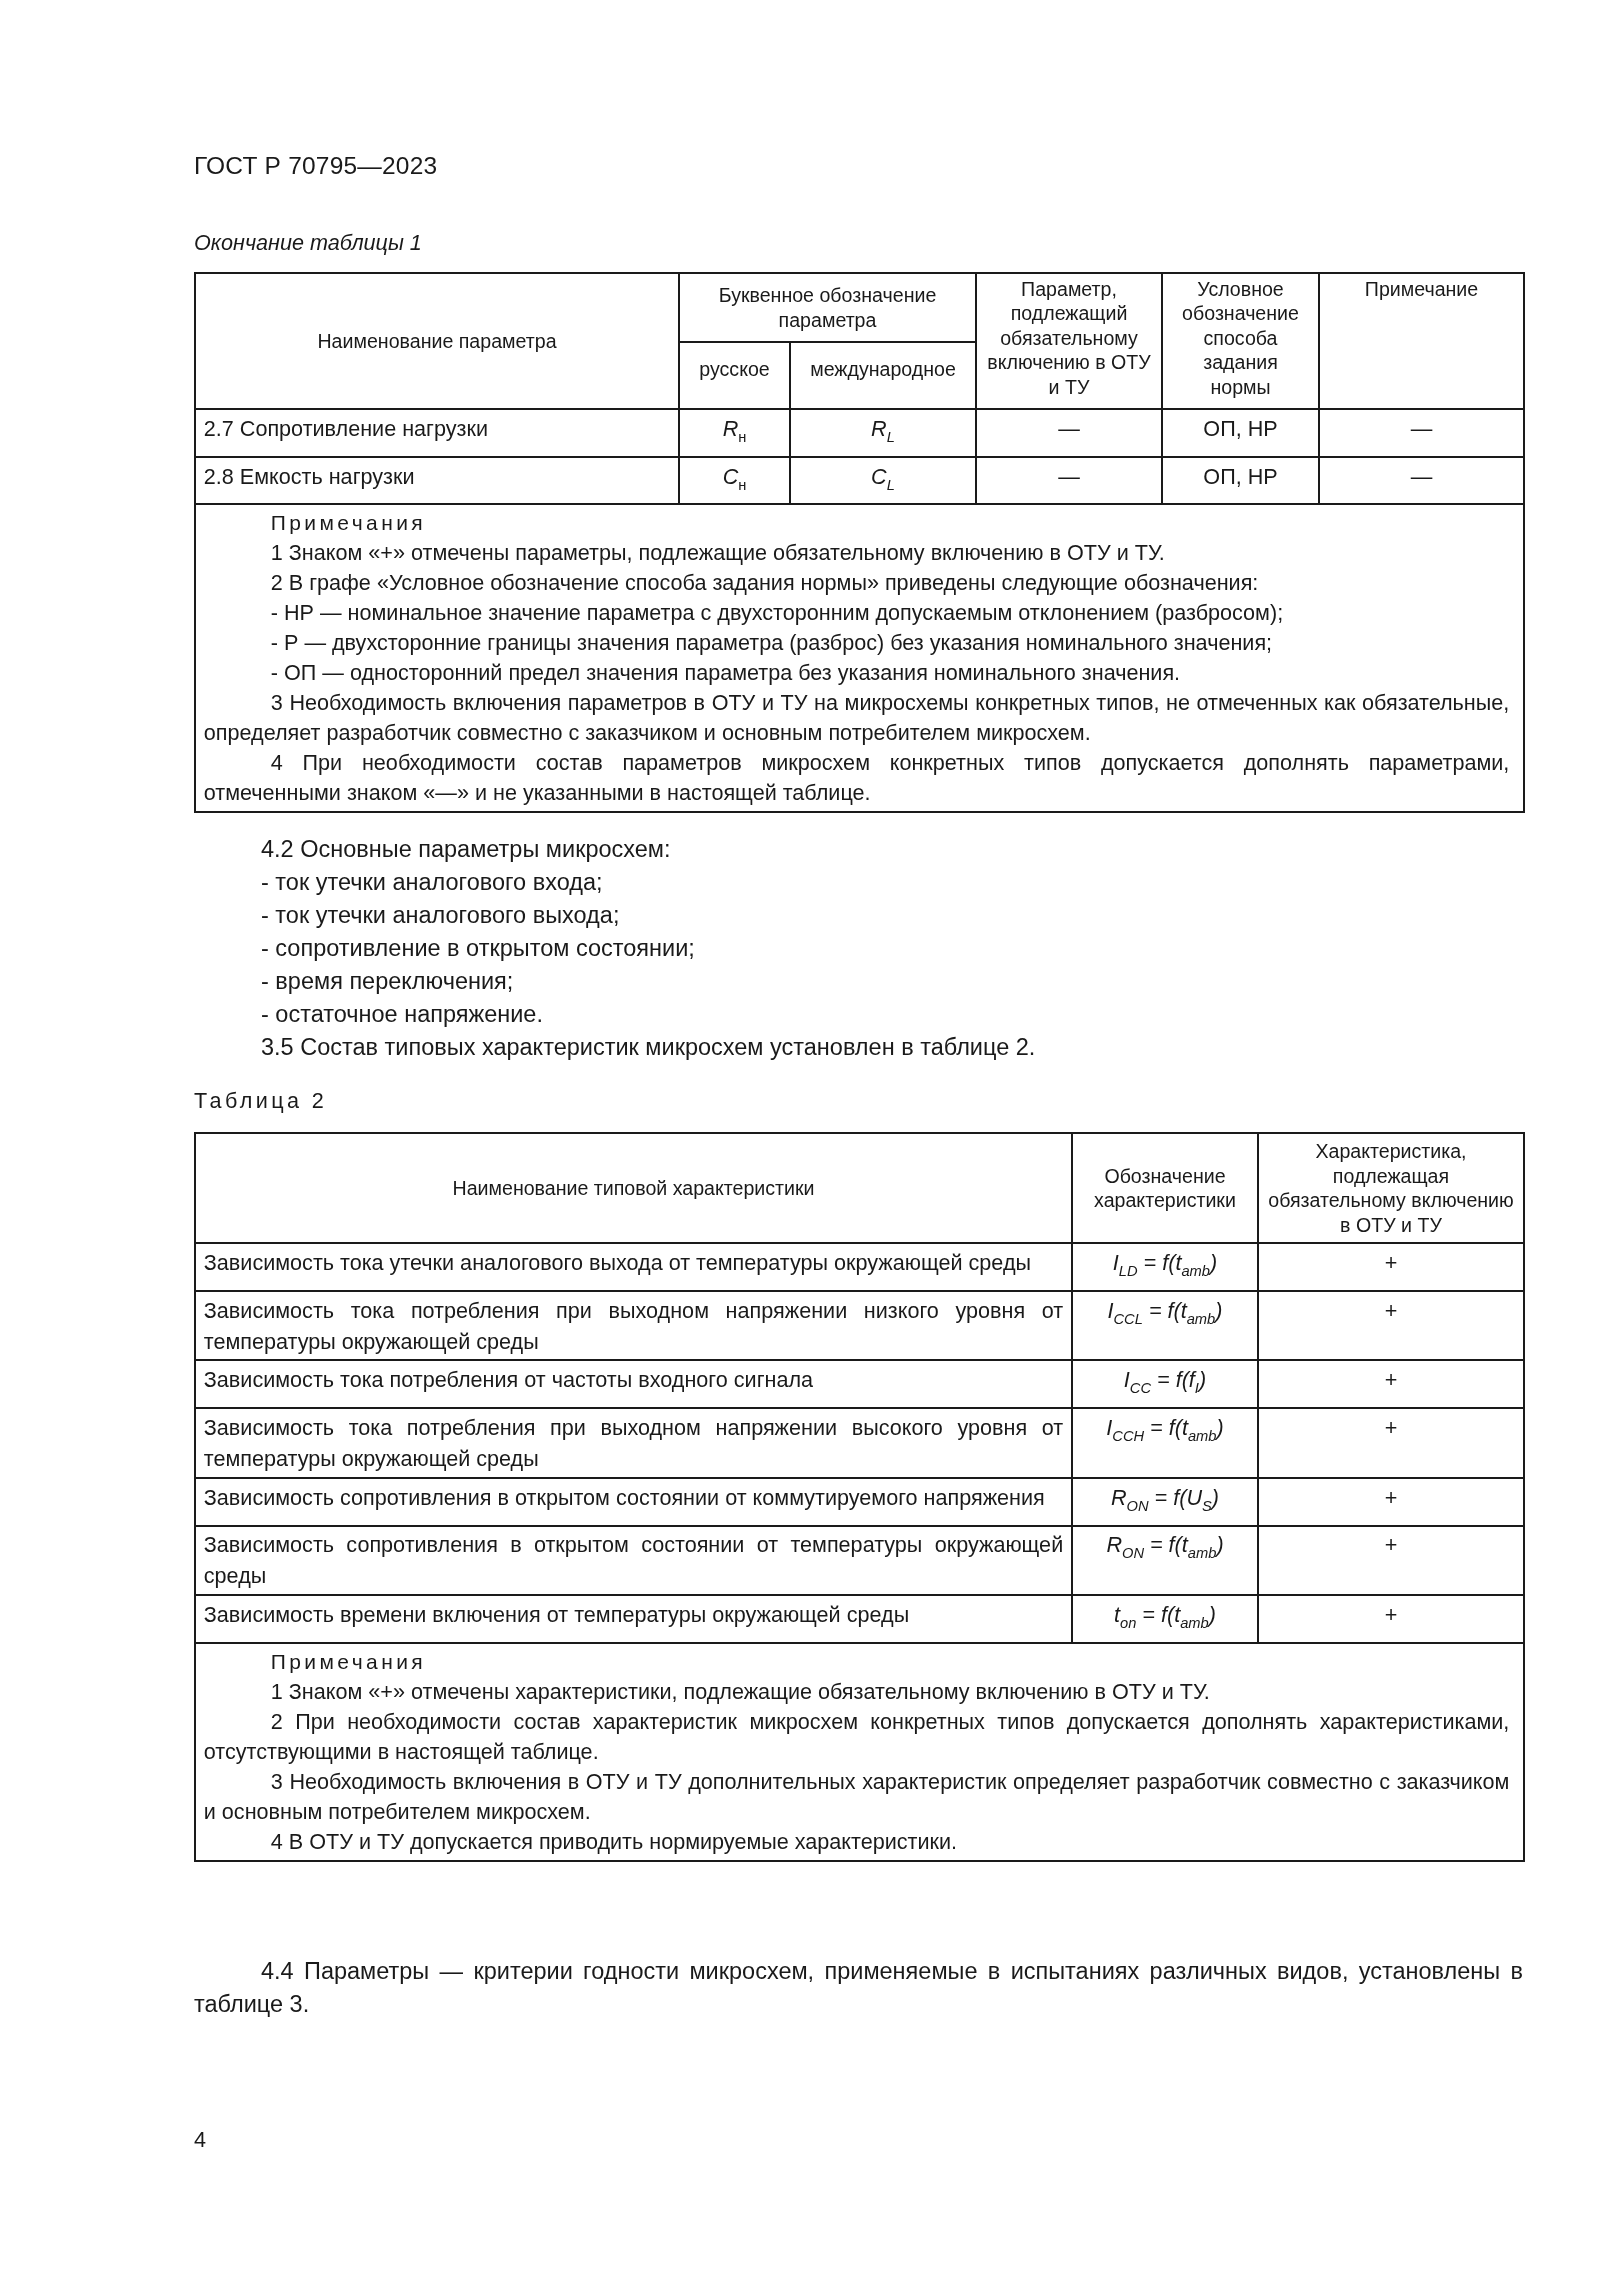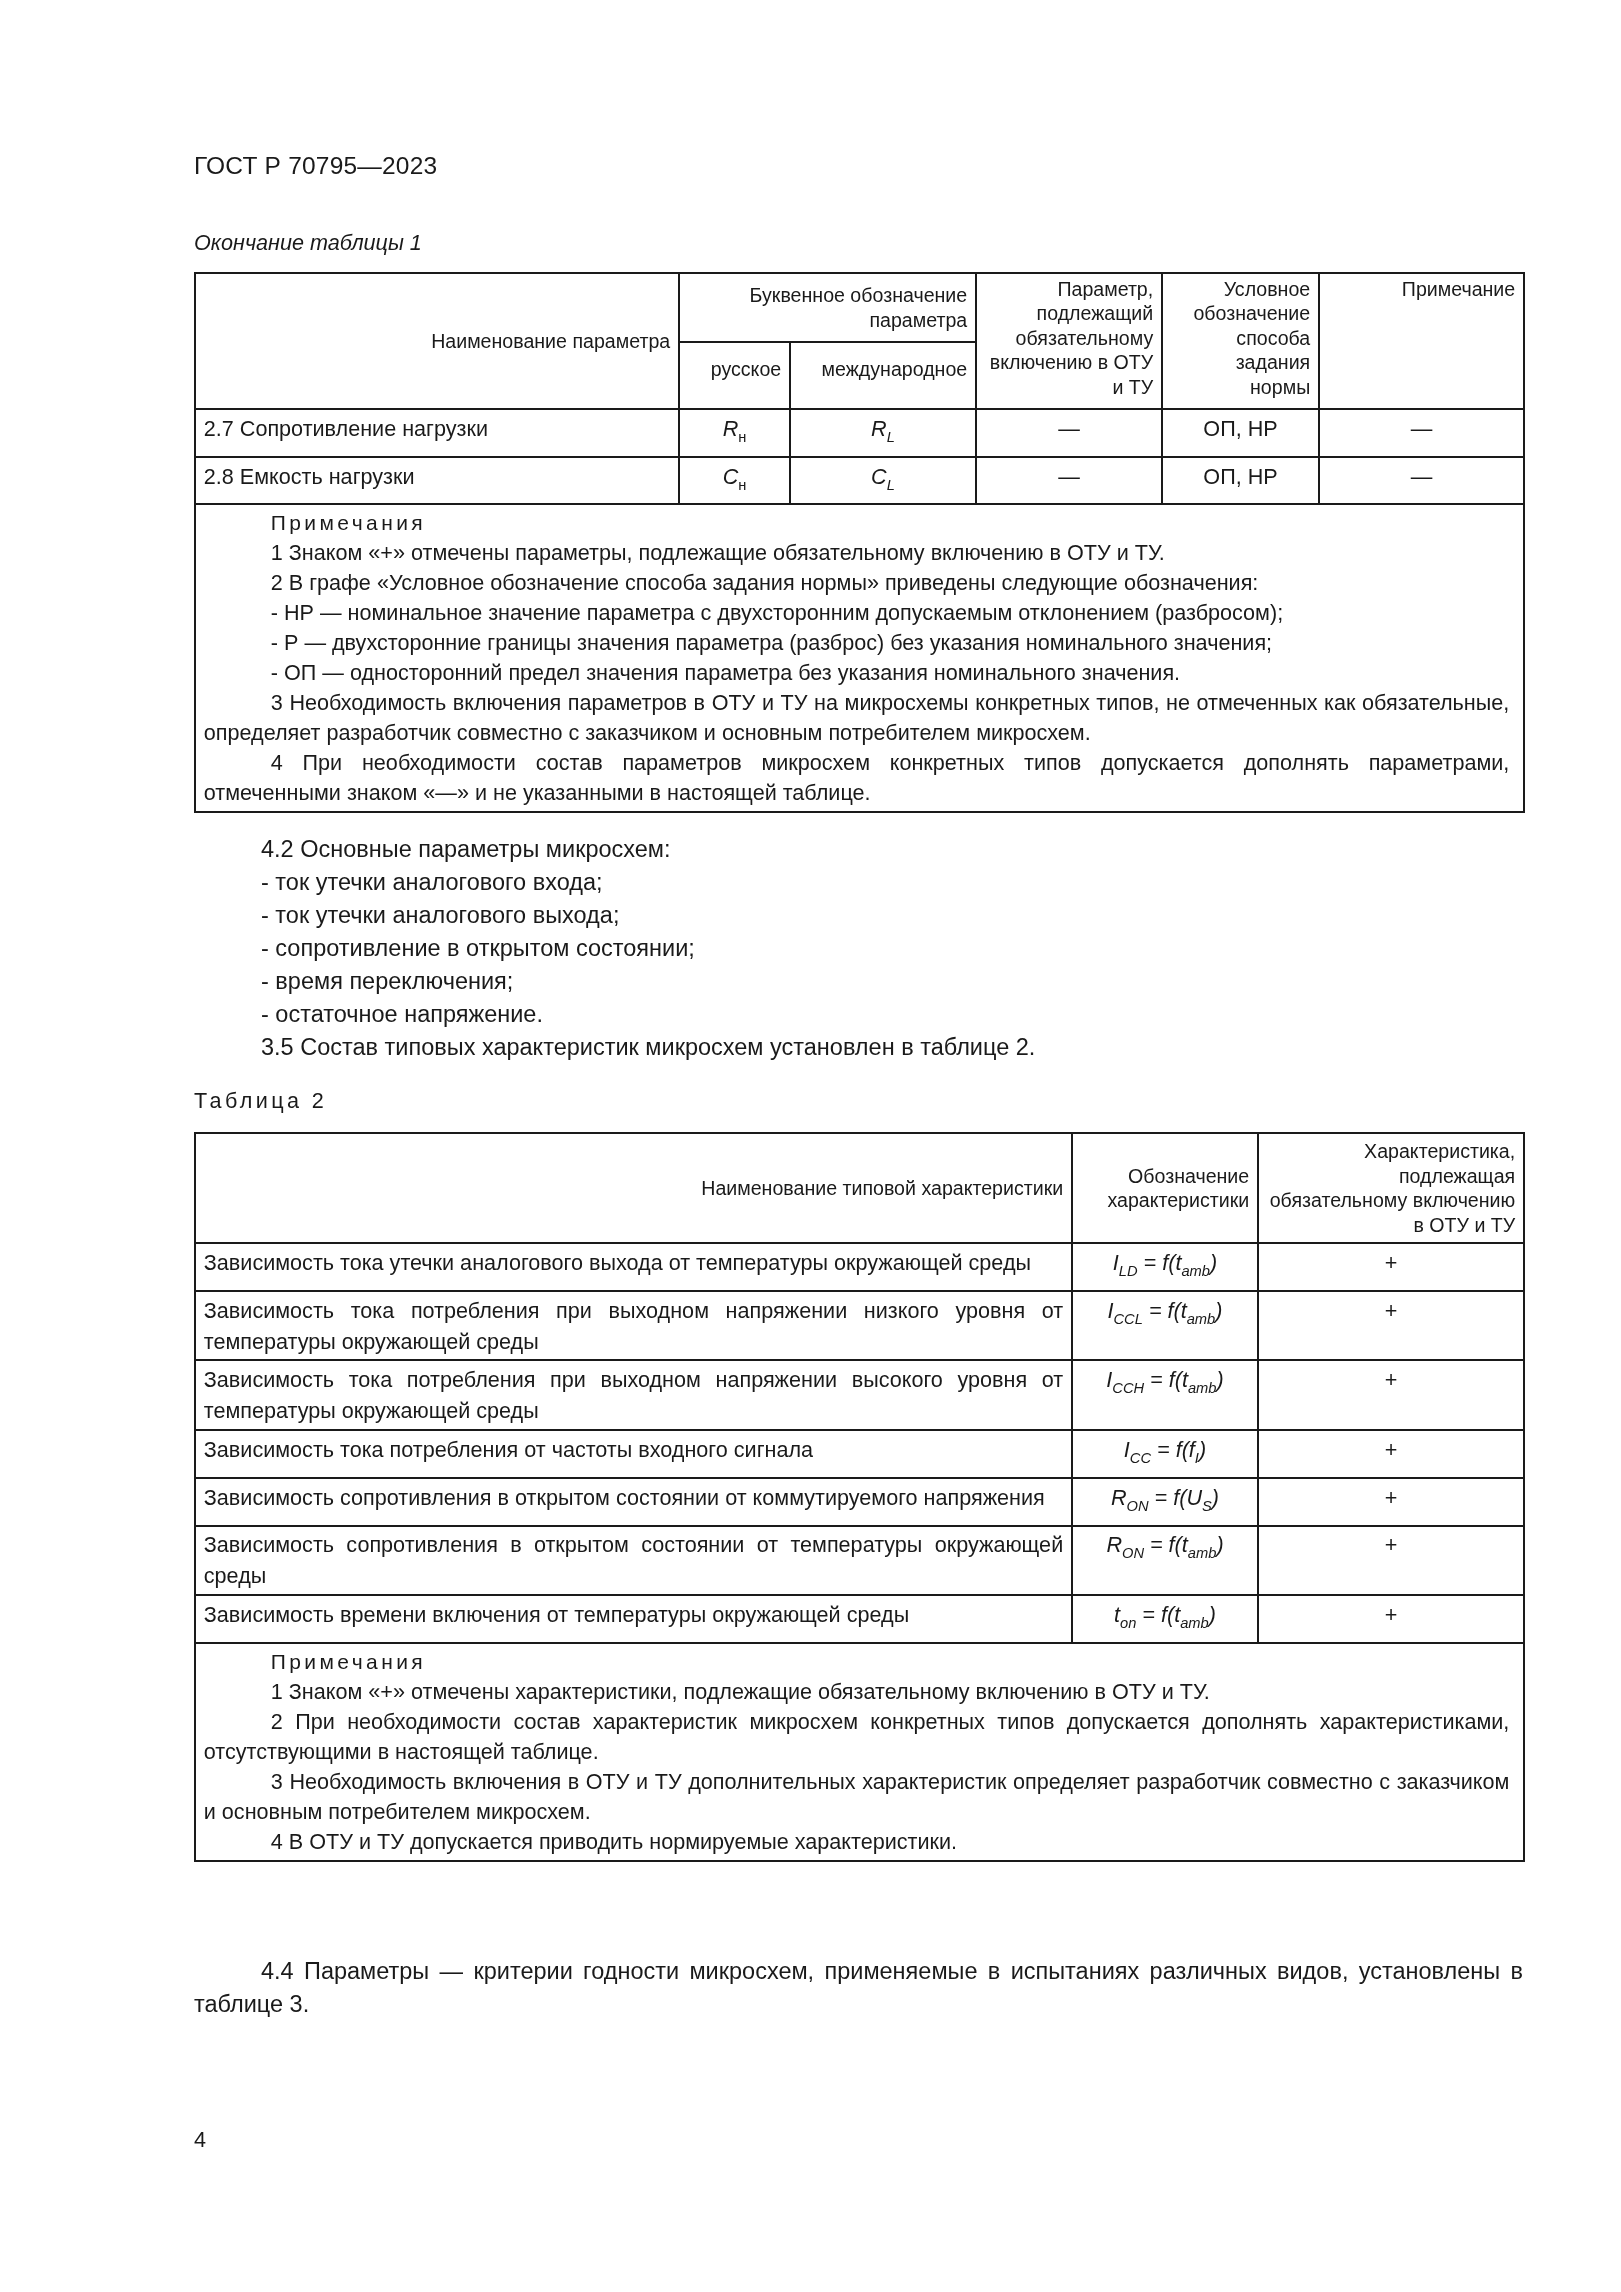--- a/index.html
+++ b/index.html
@@ -5,21 +5,21 @@
   html, body { margin: 0; padding: 0; background: #ffffff; }
   body { width: 1621px; height: 2293px; position: relative; font-family: "Liberation Sans", sans-serif; color: #1a1a1a; }
   .page { position: absolute; left: 194px; top: 0; width: 1329px; }
   .doc-title { position: absolute; left: 0; top: 152px; font-size: 24.5px; font-weight: normal; letter-spacing: 0.2px; }
   .table-caption { position: absolute; left: 0; font-size: 21.6px; }
   .italic { font-style: italic; }
   .spaced { letter-spacing: 3.4px; }
 
   table.doc { border-collapse: collapse; position: absolute; left: 0; width: 1329px; table-layout: fixed; }
   table.doc td, table.doc th { border: 2px solid #1a1a1a; padding: 2.9px 7.8px; vertical-align: top; font-weight: normal; }
-  table.doc th { font-size: 19.6px; line-height: 24.5px; text-align: right; vertical-align: middle; }
+  table.doc th { font-size: 19.6px; line-height: 24.5px; text-align: center; vertical-align: middle; }
   table.doc td { font-size: 21.6px; line-height: 31px; margin-left: 45px; }
   .c { text-align: center; }
   .sub { font-size: 14.7px; vertical-align: -5.9px; font-style: italic; }
   .sym { font-style: italic; }
   .head-sep td, .head-sep th { border-bottom: 3.9px double #1a1a1a; }
   td.notes { padding: 7.8px 0 5.9px 0; }
   .note-line { font-size: 21.6px; line-height: 30px; padding-left: 67px; text-indent: 0; }
   .note-wrap { font-size: 21.6px; line-height: 30px; padding: 0 5.9px 0 0; text-indent: 67px; text-align: justify; }
   .note-wrap2 { font-size: 21.6px; line-height: 30px; padding: 0 5.9px 0 0; text-indent: 67px; text-align: justify; }
   .note-head { font-size: 21px; line-height: 30px; padding-left: 67px; letter-spacing: 3.4px; }
@@ -118,27 +118,27 @@
       <td class="justify">Зависимость тока утечки аналогового выхода от температуры окружающей среды</td>
       <td class="c"><span class="sym">I</span><span class="sub">LD</span><span class="sym"> = f(t</span><span class="sub">amb</span><span class="sym">)</span></td>
       <td class="c">+</td>
     </tr>
     <tr>
       <td class="justify">Зависимость тока потребления при выходном напряжении низкого уровня от температуры окружающей среды</td>
       <td class="c"><span class="sym">I</span><span class="sub">CCL</span><span class="sym"> = f(t</span><span class="sub">amb</span><span class="sym">)</span></td>
       <td class="c">+</td>
     </tr>
     <tr>
-      <td class="justify">Зависимость тока потребления при выходном напряжении высокого уровня от температуры окружающей среды</td>
-      <td class="c"><span class="sym">I</span><span class="sub">CCH</span><span class="sym"> = f(t</span><span class="sub">amb</span><span class="sym">)</span></td>
+      <td>Зависимость тока потребления от частоты входного сигнала</td>
+      <td class="c"><span class="sym">I</span><span class="sub">CC</span><span class="sym"> = f(f</span><span class="sub">I</span><span class="sym">)</span></td>
       <td class="c">+</td>
     </tr>
     <tr>
-      <td>Зависимость тока потребления от частоты входного сигнала</td>
-      <td class="c"><span class="sym">I</span><span class="sub">CC</span><span class="sym"> = f(f</span><span class="sub">I</span><span class="sym">)</span></td>
+      <td class="justify">Зависимость тока потребления при выходном напряжении высокого уровня от температуры окружающей среды</td>
+      <td class="c"><span class="sym">I</span><span class="sub">CCH</span><span class="sym"> = f(t</span><span class="sub">amb</span><span class="sym">)</span></td>
       <td class="c">+</td>
     </tr>
     <tr>
       <td class="justify">Зависимость сопротивления в открытом состоянии от коммутируемого напряжения</td>
       <td class="c"><span class="sym">R</span><span class="sub">ON</span><span class="sym"> = f(U</span><span class="sub">S</span><span class="sym">)</span></td>
       <td class="c">+</td>
     </tr>
     <tr>
       <td class="justify">Зависимость сопротивления в открытом состоянии от температуры окружающей среды</td>
       <td class="c"><span class="sym">R</span><span class="sub">ON</span><span class="sym"> = f(t</span><span class="sub">amb</span><span class="sym">)</span></td>

